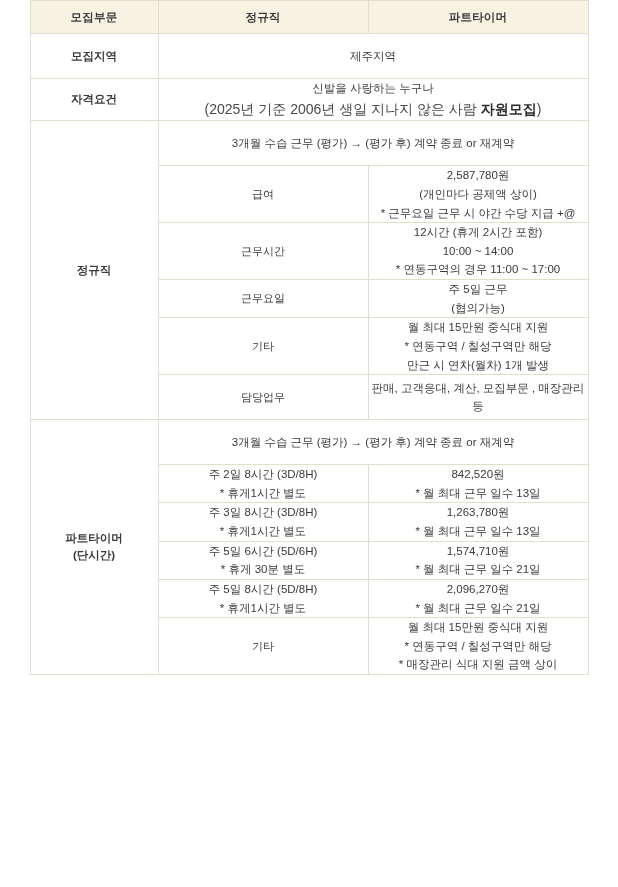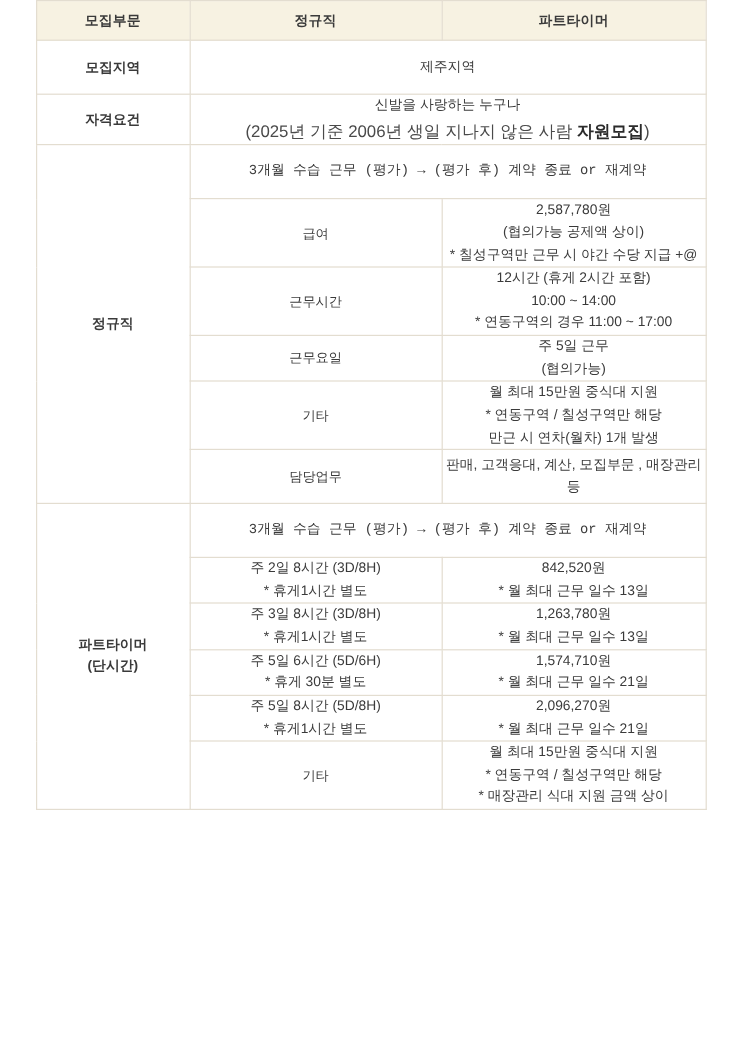--- a/index.html
+++ b/index.html
@@ -51,21 +51,21 @@
     padding: 9px 6px;
   }
   .cell .small {
     font-size: 14px;
     color: #4a4a4a;
   }
   .cell .small b {
     font-weight: bold;
     color: #2b2b2b;
   }
-  .tall { height: 44px; font-family: Liberation Mono, monospace; }
+  .tall { height: 44px; }
   .line { display: block; }
   .pad-lg { padding: 11px 6px; }
   .sectlabel {
     font-size: 11.5px;
     font-weight: bold;
     color: #3a3a3a;
     line-height: 1.5;
   }
 </style>
 </head>
@@ -99,22 +99,22 @@
 
     <tr>
       <td class="sectlabel" rowspan="6">정규직</td>
       <td class="cell tall" colspan="2">3개월  수습 근무 (평가) → (평가 후) 계약 종료 or 재계약</td>
     </tr>
 
     <tr>
       <td class="sublabel">급여</td>
       <td class="cell pad-lg">
         <span class="line">2,587,780원</span>
-        <span class="line">(협의가능 공제액 상이)</span>
-        <span class="line">*  칠성구역만 근무 시 야간 수당 지급 +@</span>
+        <span class="line">(개인마다 공제액 상이)</span>
+        <span class="line">*  근무요일 근무 시 야간 수당 지급 +@</span>
       </td>
     </tr>
 
     <tr>
       <td class="sublabel">근무시간</td>
       <td class="cell pad-lg">
         <span class="line">12시간 (휴게 2시간 포함)</span>
         <span class="line">10:00 ~ 14:00</span>
         <span class="line">*  연동구역의 경우 11:00 ~ 17:00</span>
       </td>

